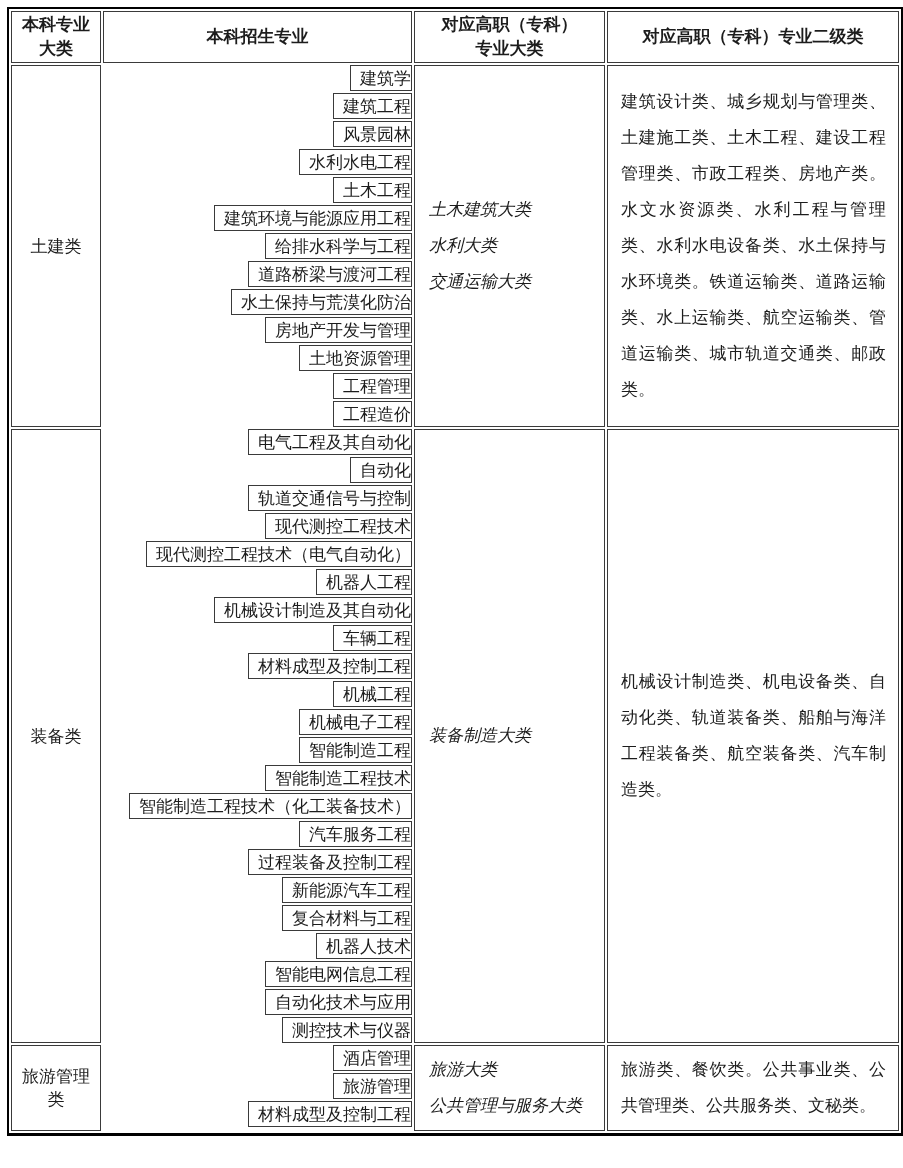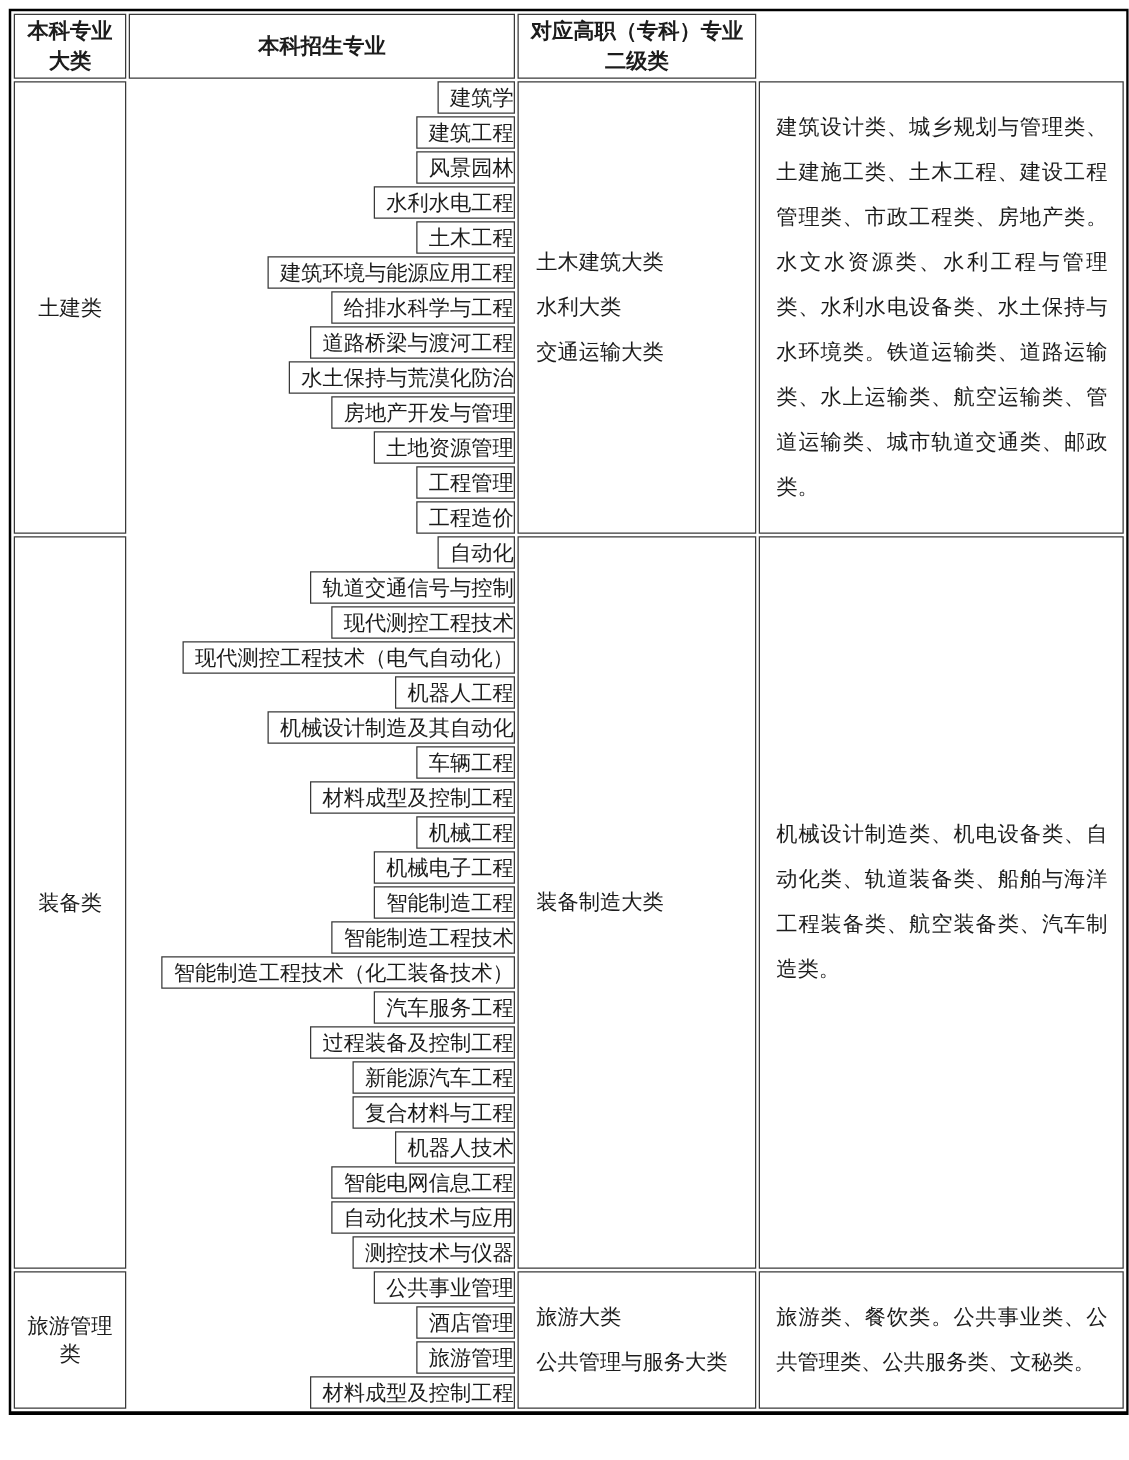--- a/index.html
+++ b/index.html
@@ -39,38 +39,39 @@
   .majors-col{
     display:flex;flex-direction:column;gap:2px;
     border:none;background:transparent;padding:0;align-items:flex-end;
   }
   .major-cell{
     height:26px;line-height:25px;padding-left:9px;
     white-space:nowrap;overflow:hidden;
   }
   .voc-cell{
     display:flex;flex-direction:column;justify-content:center;
-    padding-left:14px;line-height:36px;
+    padding-left:14px;line-height:36px;font-style:italic;
   }
   .sec-cell{
     display:flex;align-items:center;
     padding:6px 12px 6px 13px;
   }
   .sec-text{
     line-height:36px;text-align:justify;text-align-last:left;
     width:100%;
   }
 </style>
 </head>
 <body>
 
 <div class="doc-table">
   <div class="grid-row header-row">
     <div class="cell hc1">本科专业大类</div>
     <div class="cell hc2">本科招生专业</div>
+    <div class="cell hc3">对应高职（专科）专业大类</div>
     <div class="cell hc4">对应高职（专科）专业二级类</div>
   </div>
   <div id="table-body" style="display: flex; flex-direction: column; gap: 2px;">
       <div class="grid-row">
         <div class="cell cat-cell">土建类</div>
         <div class="cell majors-col">
           <div class="cell major-cell">建筑学</div>
           <div class="cell major-cell">建筑工程</div>
           <div class="cell major-cell">风景园林</div>
           <div class="cell major-cell">水利水电工程</div>
@@ -89,20 +90,21 @@
           <div class="voc-line">水利大类</div>
           <div class="voc-line">交通运输大类</div>
         </div>
         <div class="cell sec-cell">
           <div class="sec-text">建筑设计类、城乡规划与管理类、土建施工类、土木工程、建设工程管理类、市政工程类、房地产类。水文水资源类、水利工程与管理类、水利水电设备类、水土保持与水环境类。铁道运输类、道路运输类、水上运输类、航空运输类、管道运输类、城市轨道交通类、邮政类。</div>
         </div>
       </div>
       <div class="grid-row">
         <div class="cell cat-cell">装备类</div>
         <div class="cell majors-col">
+          <div class="cell major-cell">电气工程及其自动化</div>
           <div class="cell major-cell">自动化</div>
           <div class="cell major-cell">轨道交通信号与控制</div>
           <div class="cell major-cell">现代测控工程技术</div>
           <div class="cell major-cell">现代测控工程技术（电气自动化）</div>
           <div class="cell major-cell">机器人工程</div>
           <div class="cell major-cell">机械设计制造及其自动化</div>
           <div class="cell major-cell">车辆工程</div>
           <div class="cell major-cell">材料成型及控制工程</div>
           <div class="cell major-cell">机械工程</div>
           <div class="cell major-cell">机械电子工程</div>
@@ -121,21 +123,20 @@
         <div class="cell voc-cell">
           <div class="voc-line">装备制造大类</div>
         </div>
         <div class="cell sec-cell">
           <div class="sec-text">机械设计制造类、机电设备类、自动化类、轨道装备类、船舶与海洋工程装备类、航空装备类、汽车制造类。</div>
         </div>
       </div>
       <div class="grid-row">
         <div class="cell cat-cell">旅游管理类</div>
         <div class="cell majors-col">
-          <div class="cell major-cell">公共事业管理</div>
           <div class="cell major-cell">酒店管理</div>
           <div class="cell major-cell">旅游管理</div>
           <div class="cell major-cell">材料成型及控制工程</div>
         </div>
         <div class="cell voc-cell">
           <div class="voc-line">旅游大类</div>
           <div class="voc-line">公共管理与服务大类</div>
         </div>
         <div class="cell sec-cell">
           <div class="sec-text">旅游类、餐饮类。公共事业类、公共管理类、公共服务类、文秘类。</div>

